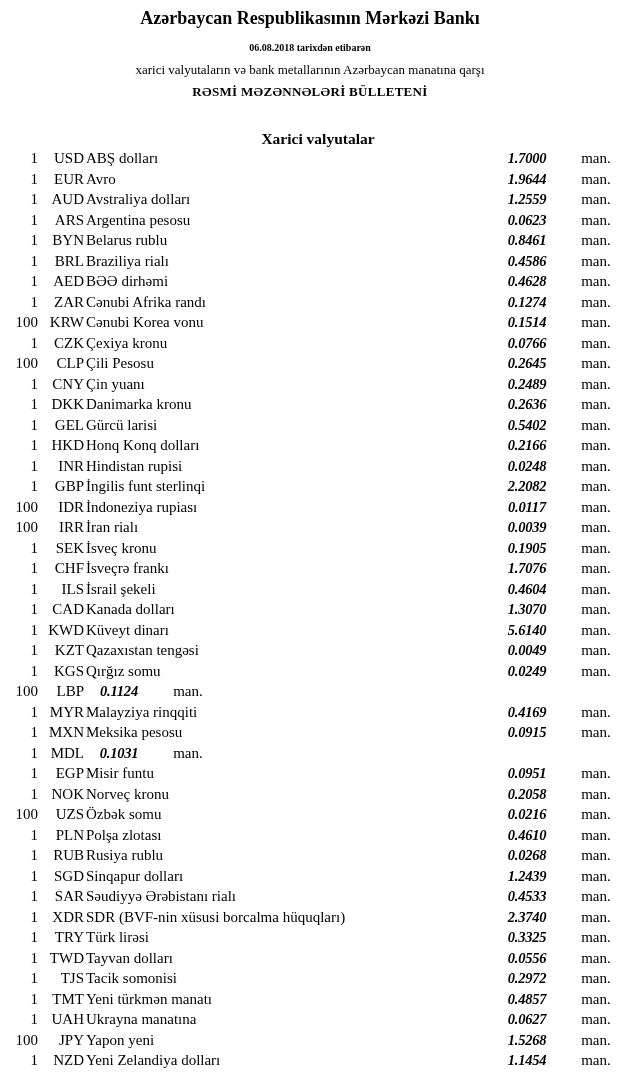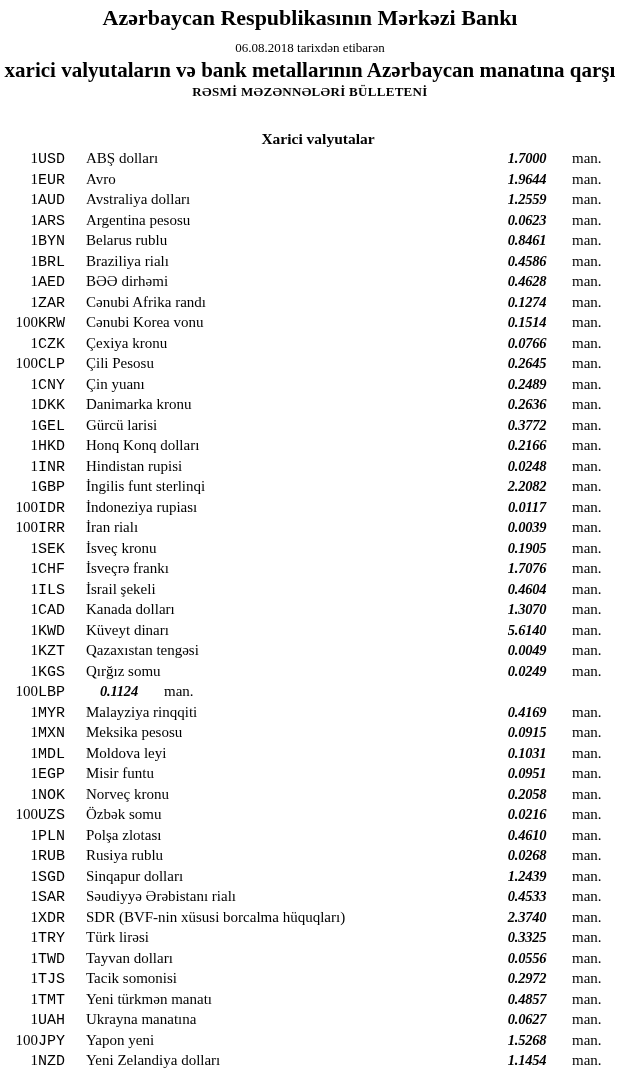--- a/index.html
+++ b/index.html
@@ -11,33 +11,33 @@
     width: 620px;
     height: 1073px;
     overflow: hidden;
     color: #000000;
     font-family: "Liberation Serif", "DejaVu Serif", serif;
     -webkit-font-smoothing: antialiased;
   }
   .header { text-align: center; }
   .bank-title {
     margin-top: 4px;
-    font-size: 22px;
+    font-size: 18px;
     font-weight: bold;
     line-height: 28px;
   }
   .date-line {
     margin-top: 5px;
+    font-size: 10px;
+    font-weight: bold;
+    line-height: 22px;
+  }
+  .scope-line {
     font-size: 13px;
     font-weight: normal;
-    line-height: 22px;
-  }
-  .scope-line {
-    font-size: 21px;
-    font-weight: bold;
     line-height: 22px;
   }
   .bulletin-title {
     font-size: 13px;
     font-weight: bold;
     line-height: 22px;
     letter-spacing: 0.3px;
   }
   .section-title {
     margin-top: 25px;
@@ -49,28 +49,28 @@
   }
   .rates-table { margin-top: 0; }
   .row {
     display: flex;
     align-items: baseline;
     height: 20.5px;
     font-size: 15px;
     white-space: nowrap;
   }
   .qty   { width: 38px;  text-align: right;  flex: none; }
-  .code  { width: 46px;  text-align: left; flex: none; font-family: Liberation Mono, monospace; }
+  .code  { width: 46px;  text-align: right; flex: none; }
   .name  { flex: 1; padding-left: 2px; overflow: hidden; }
   .rate  {
     width: 70px; text-align: center; flex: none;
     font-weight: bold; font-style: italic; font-size: 14.5px;
     letter-spacing: -0.2px;
   }
-  .unit  { width: 48px; padding-left: 10px; flex: none; }
+  .unit  { width: 48px; padding-left: 10px; flex: none; text-align: center; }
 </style>
 </head>
 <body>
 
 <div class="header">
   <div class="bank-title">Azərbaycan Respublikasının Mərkəzi Bankı</div>
   <div class="date-line">06.08.2018 tarixdən etibarən</div>
   <div class="scope-line">xarici valyutaların və bank metallarının Azərbaycan manatına qarşı</div>
   <div class="bulletin-title">RƏSMİ MƏZƏNNƏLƏRİ BÜLLETENİ</div>
 </div>
@@ -166,21 +166,21 @@
       <span class="qty">1</span>
       <span class="code">DKK</span>
       <span class="name">Danimarka kronu</span>
       <span class="rate">0.2636</span>
       <span class="unit">man.</span>
     </div>
     <div class="row">
       <span class="qty">1</span>
       <span class="code">GEL</span>
       <span class="name">Gürcü larisi</span>
-      <span class="rate">0.3772</span>
+      <span class="rate">0.5402</span>
       <span class="unit">man.</span>
     </div>
     <div class="row">
       <span class="qty">1</span>
       <span class="code">HKD</span>
       <span class="name">Honq Konq dolları</span>
       <span class="rate">0.2166</span>
       <span class="unit">man.</span>
     </div>
     <div class="row">
@@ -276,21 +276,20 @@
     <div class="row">
       <span class="qty">1</span>
       <span class="code">MXN</span>
       <span class="name">Meksika pesosu</span>
       <span class="rate">0.0915</span>
       <span class="unit">man.</span>
     </div>
     <div class="row">
       <span class="qty">1</span>
       <span class="code">MDL</span>
-      <span class="name">Moldova leyi</span>
       <span class="rate">0.1031</span>
       <span class="unit">man.</span>
     </div>
     <div class="row">
       <span class="qty">1</span>
       <span class="code">EGP</span>
       <span class="name">Misir funtu</span>
       <span class="rate">0.0951</span>
       <span class="unit">man.</span>
     </div>

